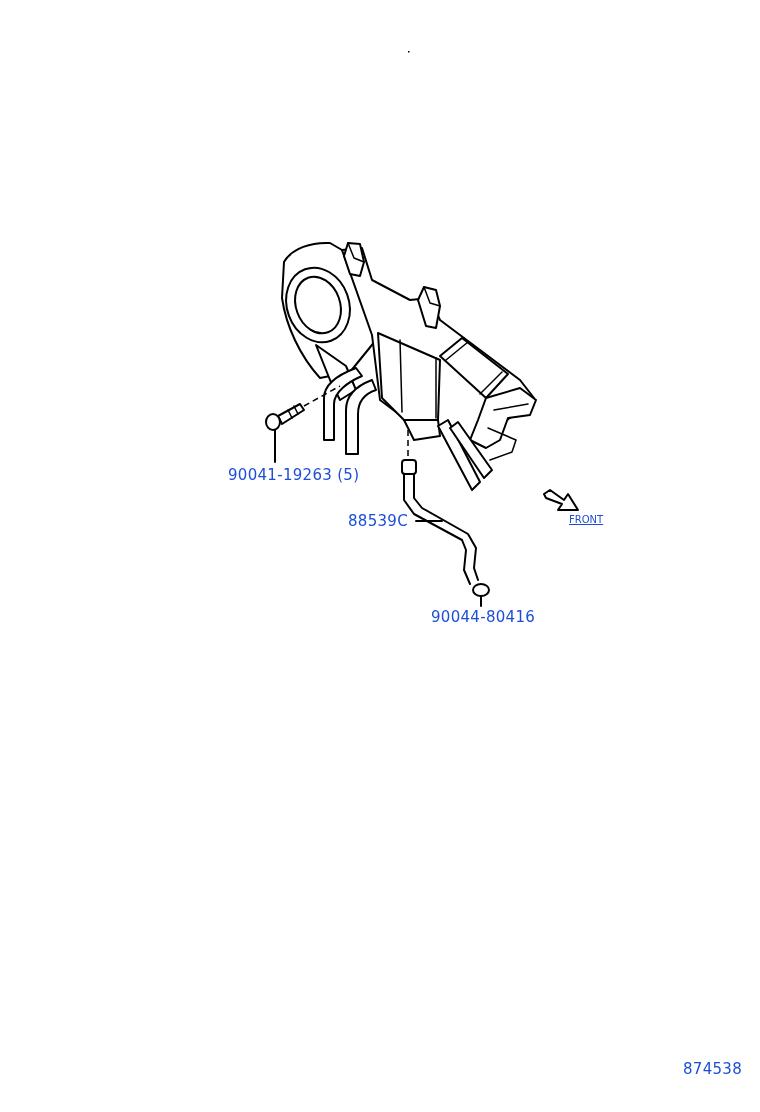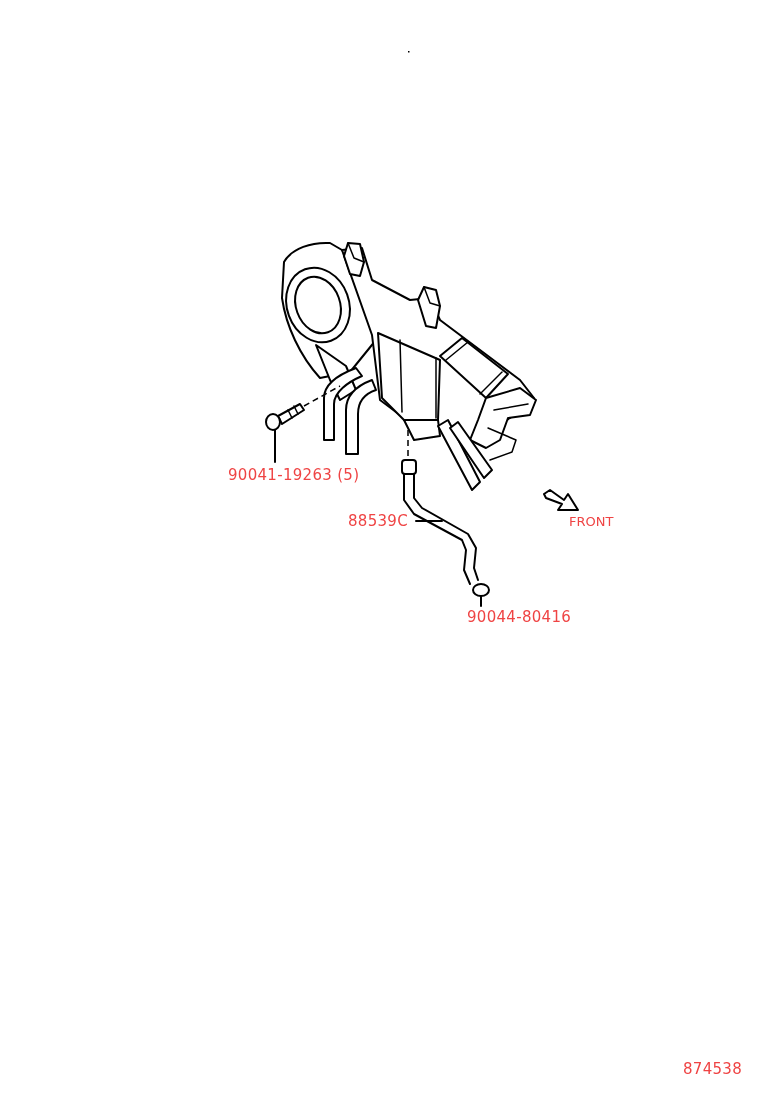--- a/index.html
+++ b/index.html
@@ -1,19 +1,19 @@
 <!DOCTYPE html>
 <html><head>
   <meta charset="utf-8">
   <style>
     html, body { margin: 0; padding: 0; background: #ffffff; }
     body { width: 760px; height: 1112px; position: relative; overflow: hidden; font-family: "DejaVu Sans", sans-serif; }
     #canvas { position: absolute; left: 0; top: 0; width: 760px; height: 1112px; }
-    .lbl { position: absolute; font-family: "DejaVu Sans", sans-serif; font-size: 15px; color: #ef4444; white-space: nowrap; letter-spacing: 0.3px; }
-    .lbl-small { font-size: 13px; letter-spacing: 0; }
+    .lbl { position: absolute; font-family: "DejaVu Sans", sans-serif; font-size: 15px; color: #1d4ed8; white-space: nowrap; letter-spacing: 0.3px; }
+    .lbl-small { font-size: 10px; letter-spacing: 0; text-decoration: underline; }
     svg .ln { fill: none; stroke: #000; stroke-width: 2; stroke-linejoin: round; stroke-linecap: round; }
     svg .thin { fill: none; stroke: #000; stroke-width: 1.5; stroke-linejoin: round; stroke-linecap: round; }
     svg .dash { fill: none; stroke: #000; stroke-width: 1.5; stroke-dasharray: 6 4; }
     svg .fillw { fill: #fff; stroke: #000; stroke-width: 2; stroke-linejoin: round; }
   </style>
 </head>
 <body>
 
 <svg id="canvas" viewBox="0 0 760 1112" xmlns="http://www.w3.org/2000/svg">
 
@@ -79,15 +79,15 @@
     <line class="ln" x1="481" y1="596" x2="481" y2="606"></line>
   </g>
 
   <g>
     <path class="fillw" d="M544,494 L550,490 L564,500 L568,494 L578,510 L558,510 L562,504 L546,498 Z"></path>
   </g>
 </svg>
 
 <div class="lbl" style="left:228px; top:466px;">90041-19263 (5)</div>
 <div class="lbl" style="left:348px; top:512px;">88539C</div>
-<div class="lbl" style="left:431px; top:608px;margin-left:36px;">90044-80416</div>
+<div class="lbl" style="left:431px; top:608px;">90044-80416</div>
 <div class="lbl lbl-small" style="left:569px; top:514px;">FRONT</div>
 <div class="lbl" style="left:683px; top:1060px;">874538</div>
 
 </body></html>

